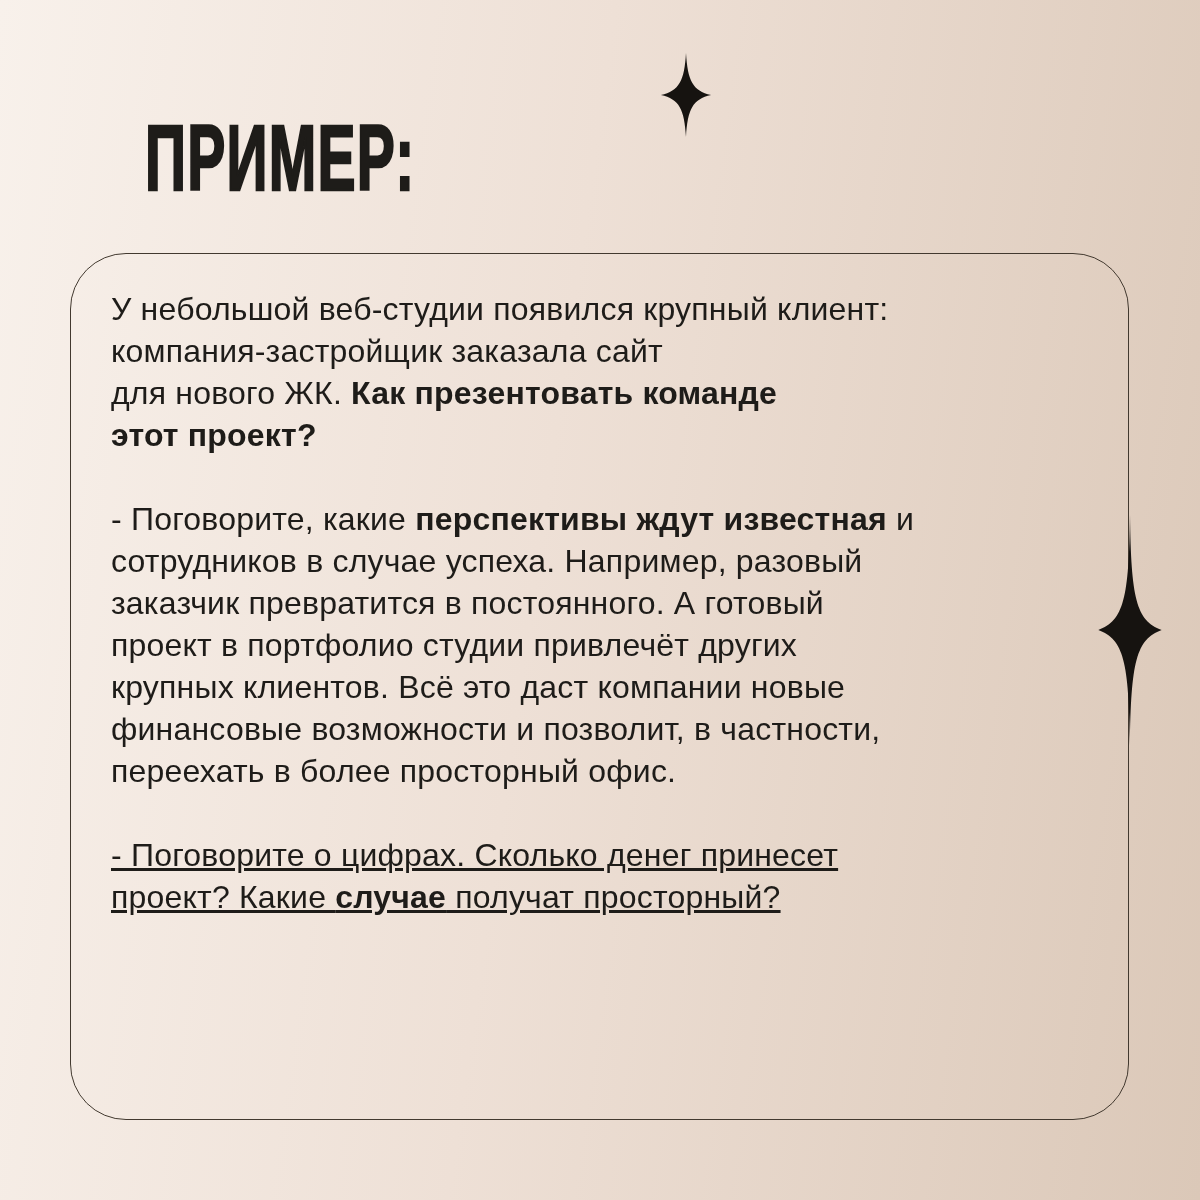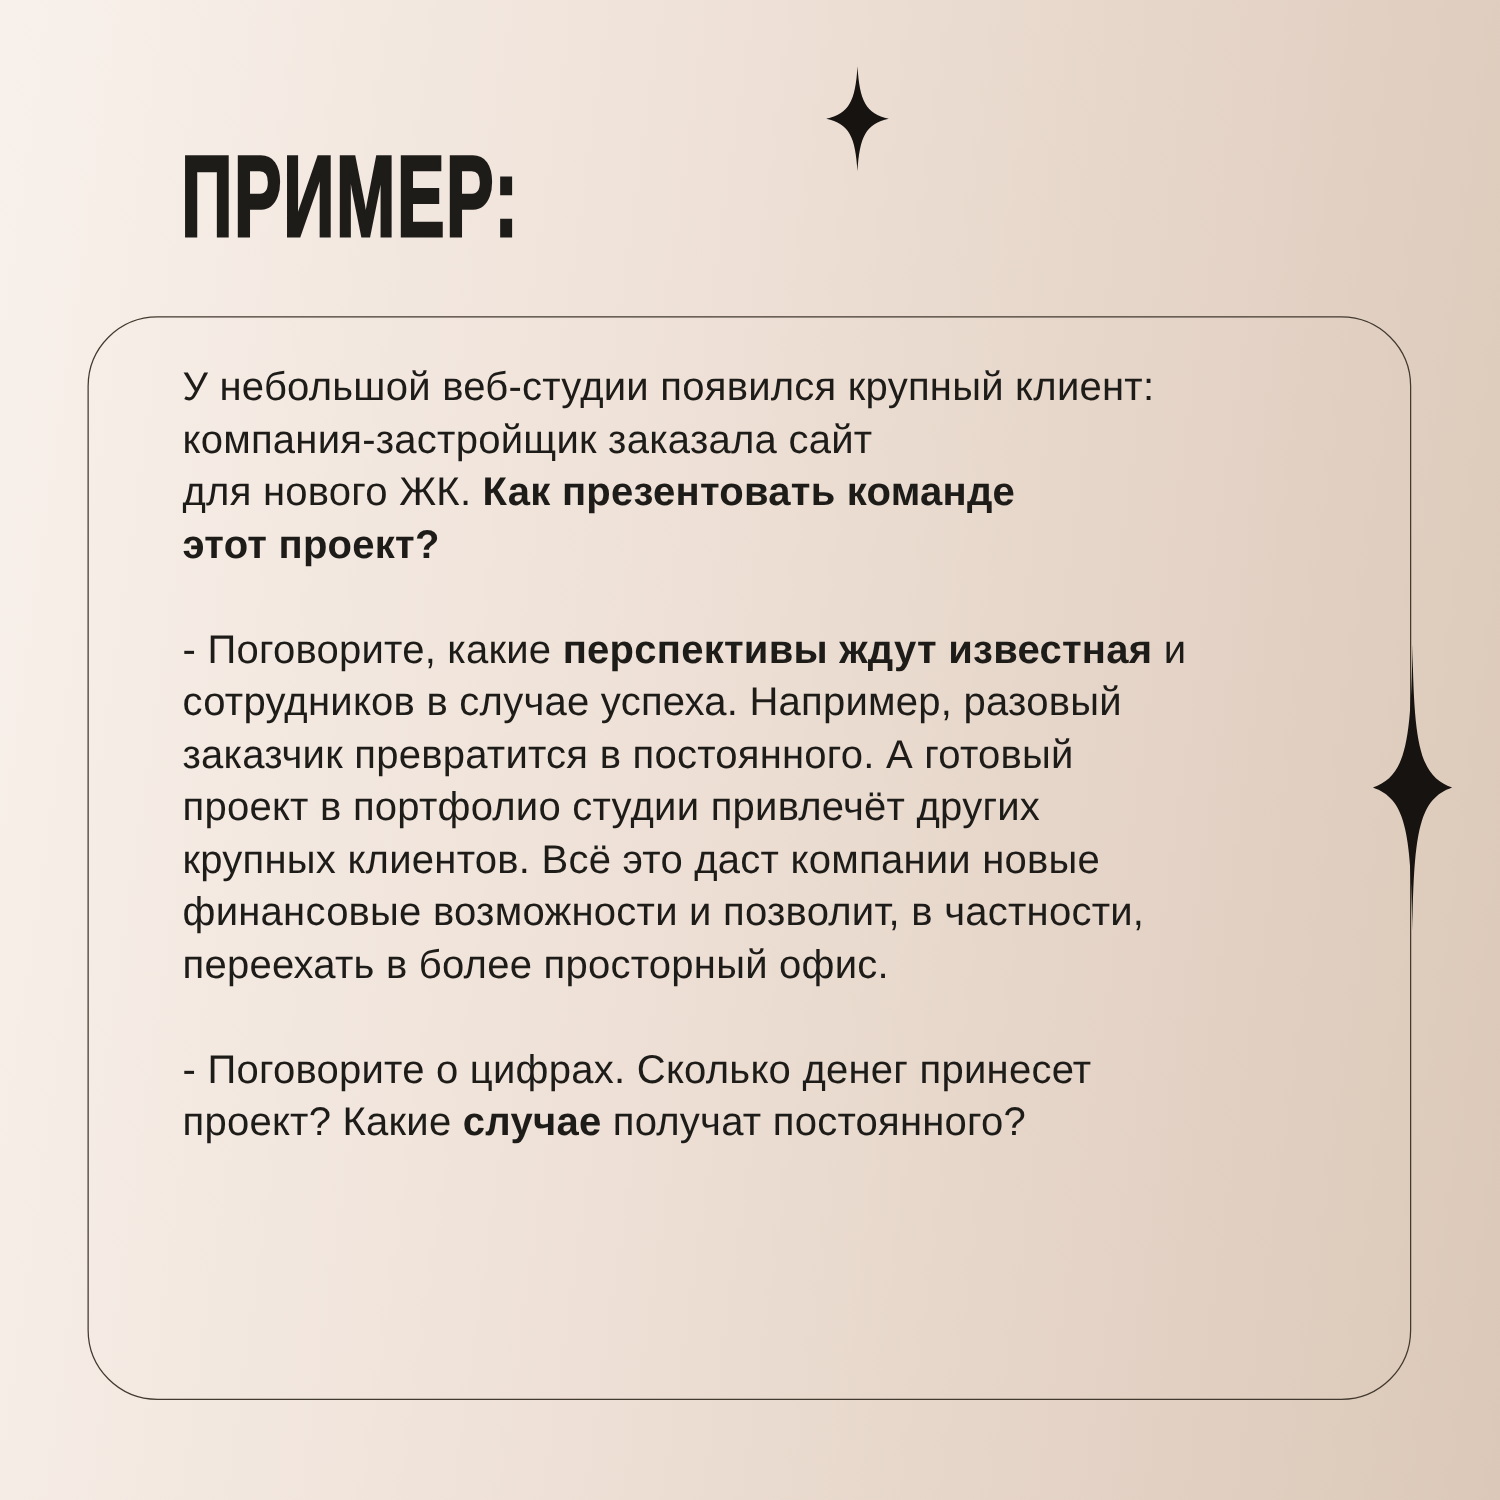--- a/index.html
+++ b/index.html
@@ -32,32 +32,32 @@
     transform:scaleX(0.62);
     transform-origin:left top;
     white-space:nowrap;
   }
   .card{
     position:absolute;
     left:70px;top:253px;
     width:1059px;height:867px;
     border:1.5px solid var(--border);
     border-radius:56px;
-    padding:34px 38px 28px 75px;
+    padding:34px 38px 28px 40px;
   }
   .card-text{width:960px;}
   .para{
     margin:0 0 42px 0;
     font-size:32px;
     line-height:42px;
     letter-spacing:0.2px;
     color:var(--text);
     white-space:pre-wrap;
   }
-  .para:last-child{margin-bottom:0;}
+  .para:last-child{margin-bottom:0;text-decoration:underline;}
   .b{font-weight:700;}
   .sparkle{position:absolute;}
   .sparkle-top{left:653px;top:53px;width:66px;height:84px;}
   .sparkle-right{left:1086px;top:515px;width:88px;height:230px;}
 </style>
 </head>
 <body>
 
 <div>
 
@@ -74,21 +74,21 @@
 для нового ЖК. </span><span class="b">Как презентовать команде
 этот проект?</span></p>
         <p class="para"><span>- Поговорите, какие </span><span class="b">перспективы ждут известная</span><span> и
 сотрудников в случае успеха. Например, разовый
 заказчик превратится в постоянного. А готовый
 проект в портфолио студии привлечёт других
 крупных клиентов. Всё это даст компании новые
 финансовые возможности и позволит, в частности,
 переехать в более просторный офис.</span></p>
         <p class="para"><span>- Поговорите о цифрах. Сколько денег принесет
-проект? Какие </span><span class="b">случае</span><span> получат постоянного?</span></p>
+проект? Какие </span><span class="b">случае</span><span> получат просторный?</span></p>
       </div>
   </div>
 
   <svg class="sparkle sparkle-right" viewBox="0 0 100 100" preserveAspectRatio="none" aria-hidden="true">
     <path d="M50 0 C51.2 36 57 46 86 50 C57 54 51.2 64 50 100 C48.8 64 43 54 14 50 C43 46 48.8 36 50 0 Z" fill="var(--star)"></path>
   </svg>
 
 </div>
 
 </body></html>

